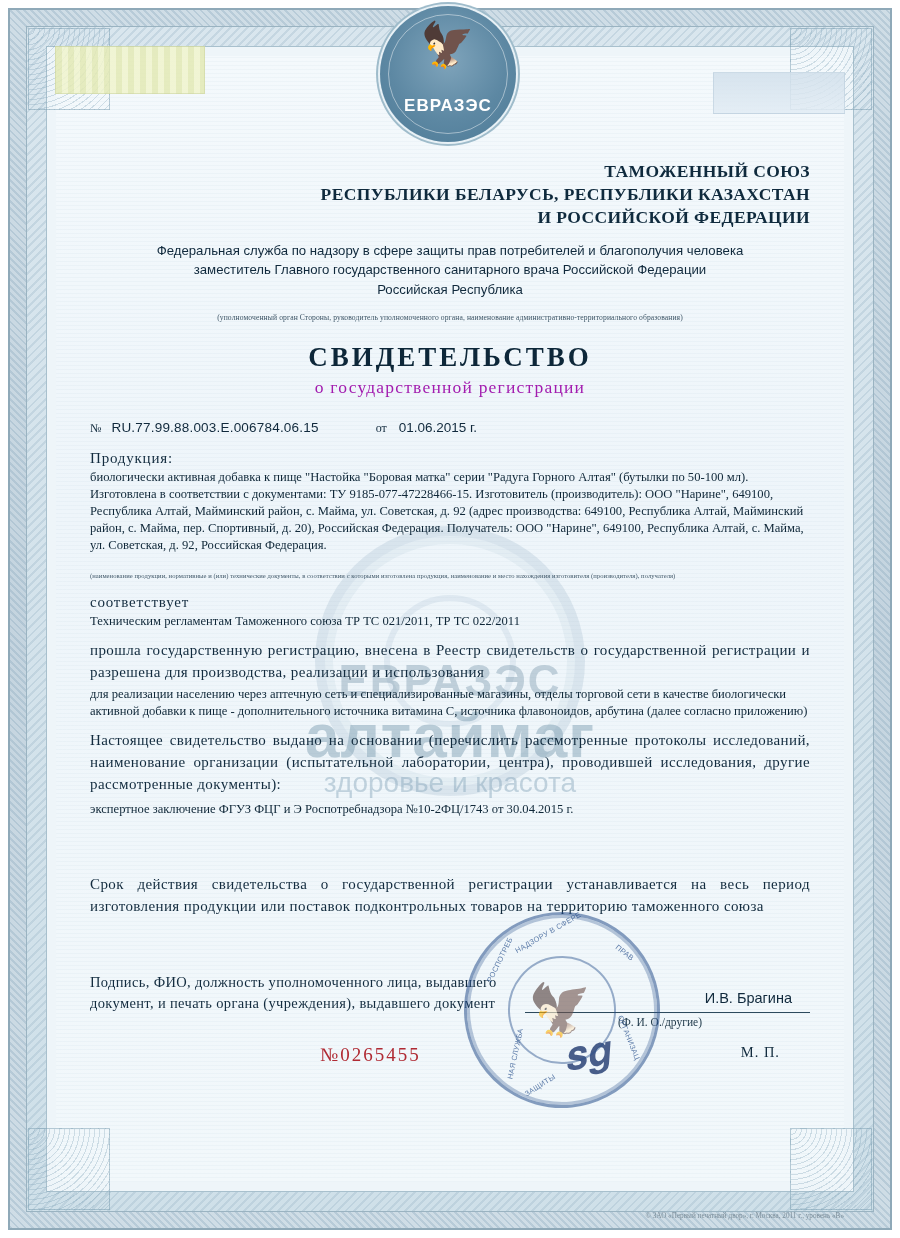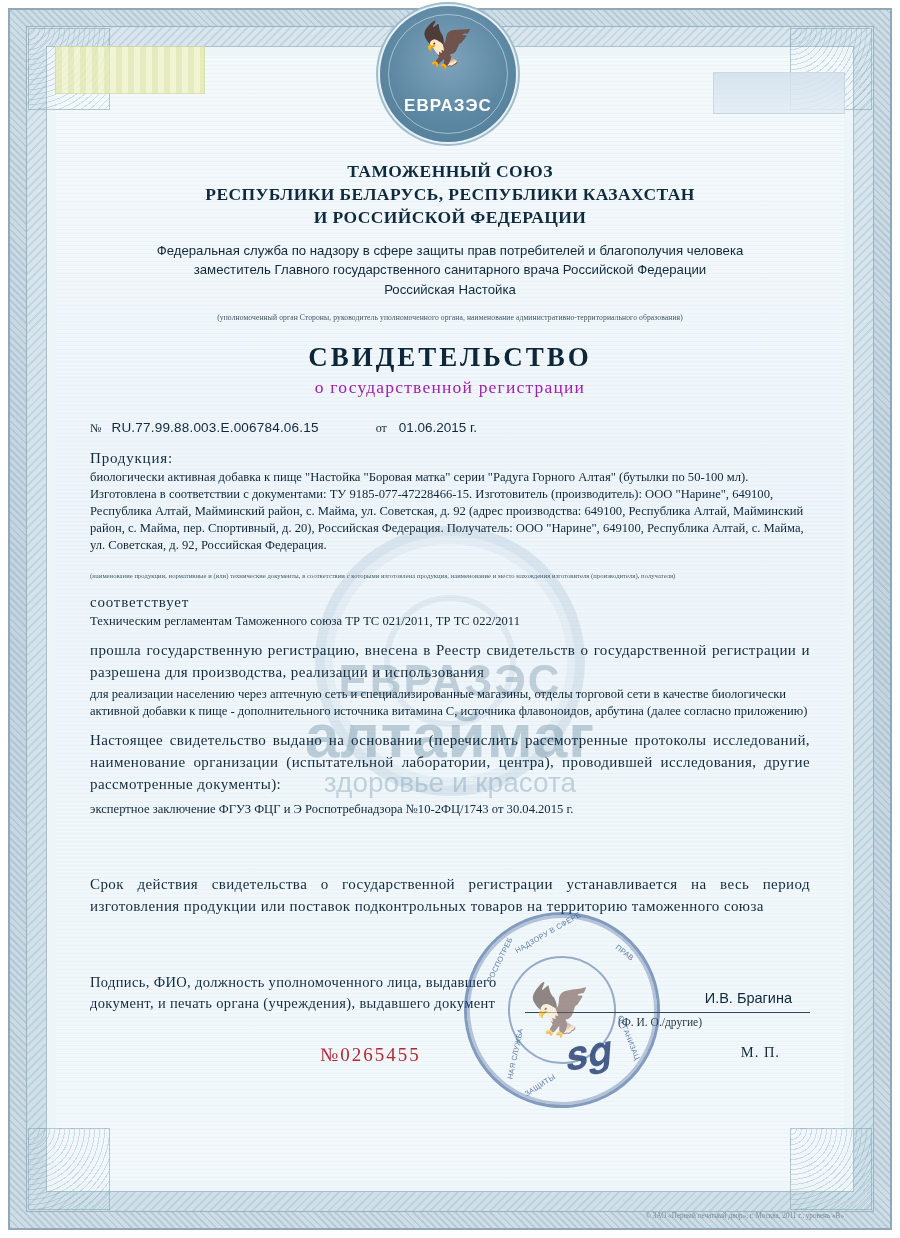--- a/index.html
+++ b/index.html
@@ -180,21 +180,21 @@
 
   
   .content {
     position: absolute;
     left: 56px; right: 56px; top: 56px;
     padding: 0 34px;
     box-sizing: border-box;
   }
 
   .ts-title {
-    text-align: center;
+    text-align: right;
     margin-top: 104px;
     font-family: "Liberation Serif", serif;
     font-weight: bold;
     font-size: 17.5px;
     color: #0f2a3d;
     line-height: 1.32;
     letter-spacing: .4px;
   }
 
   .authority {
@@ -444,21 +444,21 @@
 
     <div class="ts-title">
       <div>ТАМОЖЕННЫЙ СОЮЗ</div>
       <div>РЕСПУБЛИКИ БЕЛАРУСЬ, РЕСПУБЛИКИ КАЗАХСТАН</div>
       <div>И РОССИЙСКОЙ ФЕДЕРАЦИИ</div>
     </div>
 
     <div class="authority">
       <div>Федеральная служба по надзору в сфере защиты прав потребителей и благополучия человека</div>
       <div>заместитель Главного государственного санитарного врача Российской Федерации</div>
-      <div>Российская Настойка</div>
+      <div>Российская Республика</div>
     </div>
 
     <div class="fineprint">(уполномоченный орган Стороны, руководитель уполномоченного органа, наименование административно-территориального образования)</div>
 
     <div class="doc-title">СВИДЕТЕЛЬСТВО</div>
     <div class="doc-subtitle">о государственной регистрации</div>
 
     <div class="numrow">
       <span class="lbl">№</span>
       <span class="num">RU.77.99.88.003.Е.006784.06.15</span>

